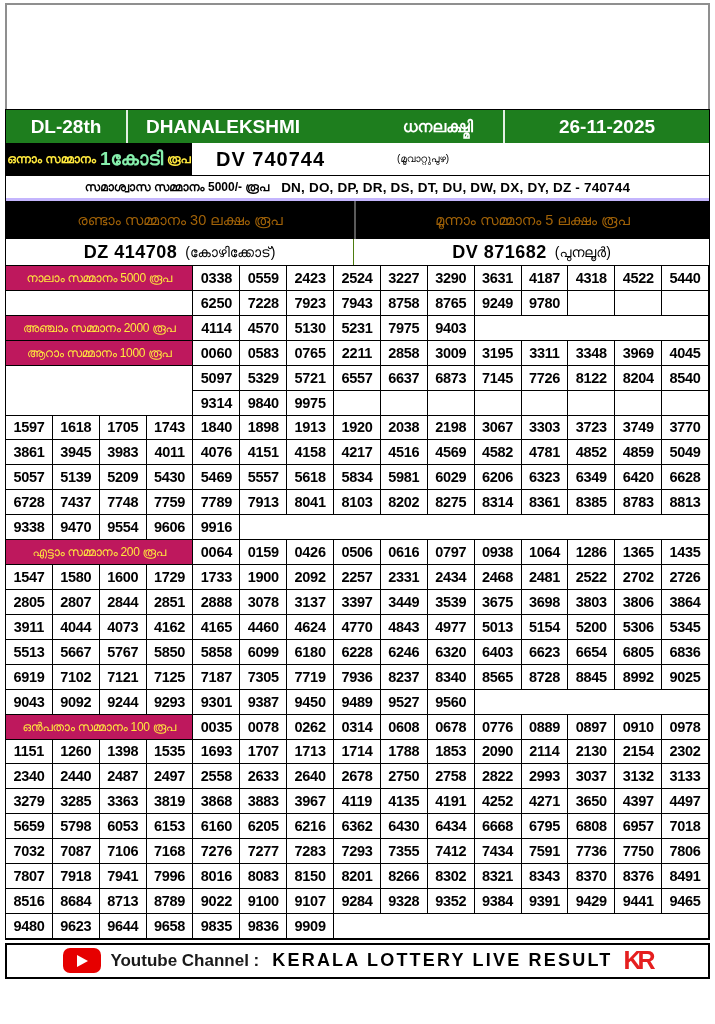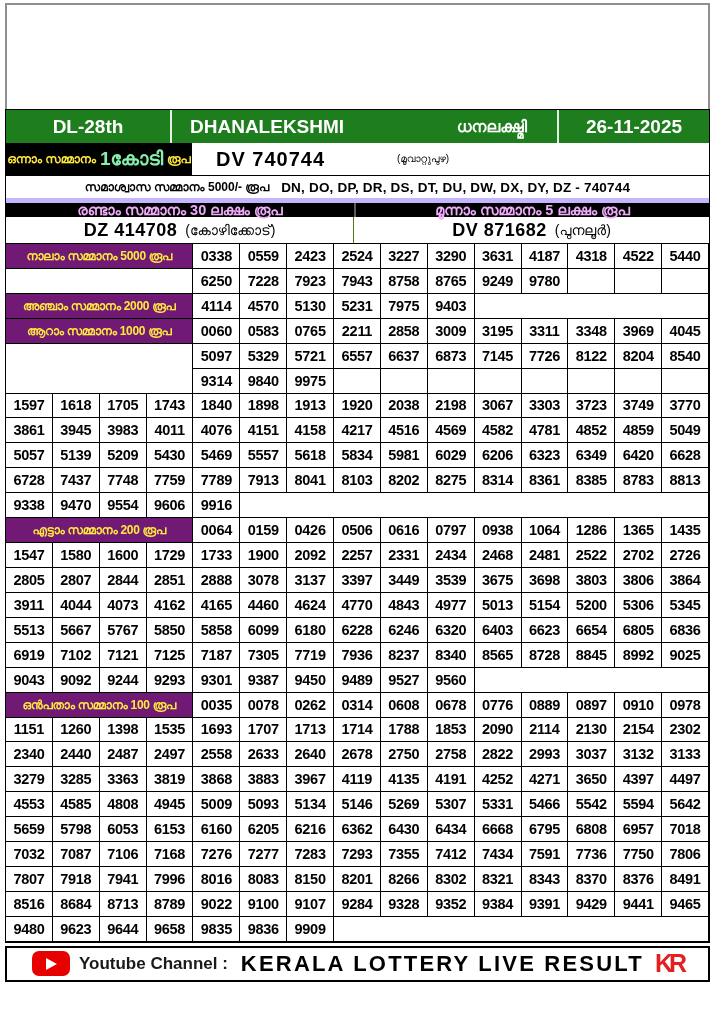--- a/index.html
+++ b/index.html
@@ -3,61 +3,61 @@
 <meta charset="utf-8">
 <style>
   html,body{margin:0;padding:0;background:#fff;}
   body{width:715px;height:1024px;font-family:"Liberation Sans",sans-serif;color:#000;}
   .page{width:705px;margin:3px auto 0;}
   .top-box{height:106px;background:#fff;border:2px solid #8f8f8f;border-bottom:none;box-sizing:border-box;}
   .card{border:1px solid #000;box-sizing:border-box;}
   
   .green-bar{height:33px;background:#1e7e1e;display:flex;align-items:stretch;color:#fff;font-weight:bold;}
   .gb-cell{display:flex;align-items:center;justify-content:center;}
-  .gb-code{width:164px;font-size:19px;}
+  .gb-code{width:120px;font-size:19px;}
   .gb-mid{flex:1;justify-content:space-between;padding:0 30px 0 18px;}
   .gb-name-en{font-size:19px;}
   .gb-name-ml{font-size:16px;font-weight:bold;}
-  .gb-date{width:150px;font-size:19px;}
+  .gb-date{width:204px;font-size:19px;}
   .vdiv{width:2px;background:#e4efe4;}
   
   .fp-row{height:32px;display:flex;align-items:center;border-bottom:1px solid #000;}
   .fp-label{width:186px;height:100%;background:#000;color:#ffe93d;display:flex;align-items:center;justify-content:center;gap:4px;box-sizing:border-box;white-space:nowrap;overflow:hidden;}
   .fp-prefix,.fp-suffix{font-size:12px;font-weight:bold;}
   .fp-amount{font-size:19px;font-weight:bold;color:#86efac;}
   .fp-number{font-size:20px;font-weight:bold;margin-left:24px;letter-spacing:1px;}
   .fp-place{font-size:10px;margin-left:72px;}
   
-  .consol{height:22px;display:flex;align-items:center;justify-content:center;border-bottom:5px solid #c4b5fd;font-weight:bold;}
+  .consol{height:22px;display:flex;align-items:center;justify-content:center;border-bottom:3px solid #c4b5fd;font-weight:bold;}
   .consol-label{font-size:12px;}
   .consol-series{font-size:13.5px;margin-left:12px;letter-spacing:.2px;}
   
-  .p23-head{height:14px;background:#000;color:#f0abfc;display:flex;font-weight:bold;}
+  .p23-head{height:38px;background:#000;color:#a16207;display:flex;font-weight:normal;}
   .p23-head .gb-cell{font-size:14.5px;}
   .p23-l{width:348px;}
   .p23-div{width:2px;background:#5a5a5a;}
   .p23-r{flex:1;}
   .p23-val{height:26px;display:flex;align-items:center;}
   .p23-val .cell{display:flex;align-items:center;justify-content:center;height:100%;box-sizing:border-box;}
   .p23-val .cl{width:348px;border-right:1px solid #4d7c0f;}
   .p23-val .cr{flex:1;}
   .p23-num{font-size:18px;font-weight:bold;letter-spacing:.5px;}
   .p23-place{font-size:14px;margin-left:8px;}
   
   #numbers-table{border-top:1px solid #000;}
   .nrow{display:grid;grid-template-columns:repeat(15,1fr);height:24.93px;}
   .ncell{border-right:1px solid #000;border-bottom:1px solid #000;display:flex;align-items:center;justify-content:center;font-weight:bold;font-size:14.5px;letter-spacing:-.3px;box-sizing:border-box;overflow:hidden;}
-  .lbl{background:#701a75;color:#ffe93d;font-size:12px;font-weight:bold;white-space:nowrap;}
+  .lbl{background:#be185d;color:#ffe93d;font-size:12px;font-weight:normal;white-space:nowrap;}
   .nb{border-bottom:none;}
   
   .yt-bar{margin-top:3px;border:2px solid #000;height:32px;display:flex;align-items:center;justify-content:center;gap:9px;box-sizing:content-box;}
   .yt-icon{width:38px;height:25px;background:#e60000;border-radius:7px;position:relative;flex:0 0 auto;}
   .yt-icon::after{content:"";position:absolute;left:14px;top:6.5px;border-left:11px solid #fff;border-top:6px solid transparent;border-bottom:6px solid transparent;}
   .yt-label{font-size:17px;font-weight:bold;color:#1a1a1a;text-align:right;}
-  .yt-channel{font-size:22px;font-weight:bold;letter-spacing:2.2px;margin-left:4px;}
+  .yt-channel{font-size:18px;font-weight:bold;letter-spacing:2.2px;margin-left:4px;}
   .kr{color:#e51f1f;font-weight:bold;font-size:25px;letter-spacing:-4px;margin-left:2px;}
 </style>
 </head>
 <body>
 
 <div class="page">
 
   <div class="top-box"></div>
 
   <div class="card">
@@ -433,37 +433,20 @@
           <div class="ncell">4119</div>
           <div class="ncell">4135</div>
           <div class="ncell">4191</div>
           <div class="ncell">4252</div>
           <div class="ncell">4271</div>
           <div class="ncell">3650</div>
           <div class="ncell">4397</div>
           <div class="ncell">4497</div>
         </div>
         <div class="nrow">
-          <div class="ncell">4553</div>
-          <div class="ncell">4585</div>
-          <div class="ncell">4808</div>
-          <div class="ncell">4945</div>
-          <div class="ncell">5009</div>
-          <div class="ncell">5093</div>
-          <div class="ncell">5134</div>
-          <div class="ncell">5146</div>
-          <div class="ncell">5269</div>
-          <div class="ncell">5307</div>
-          <div class="ncell">5331</div>
-          <div class="ncell">5466</div>
-          <div class="ncell">5542</div>
-          <div class="ncell">5594</div>
-          <div class="ncell">5642</div>
-        </div>
-        <div class="nrow">
           <div class="ncell">5659</div>
           <div class="ncell">5798</div>
           <div class="ncell">6053</div>
           <div class="ncell">6153</div>
           <div class="ncell">6160</div>
           <div class="ncell">6205</div>
           <div class="ncell">6216</div>
           <div class="ncell">6362</div>
           <div class="ncell">6430</div>
           <div class="ncell">6434</div>

